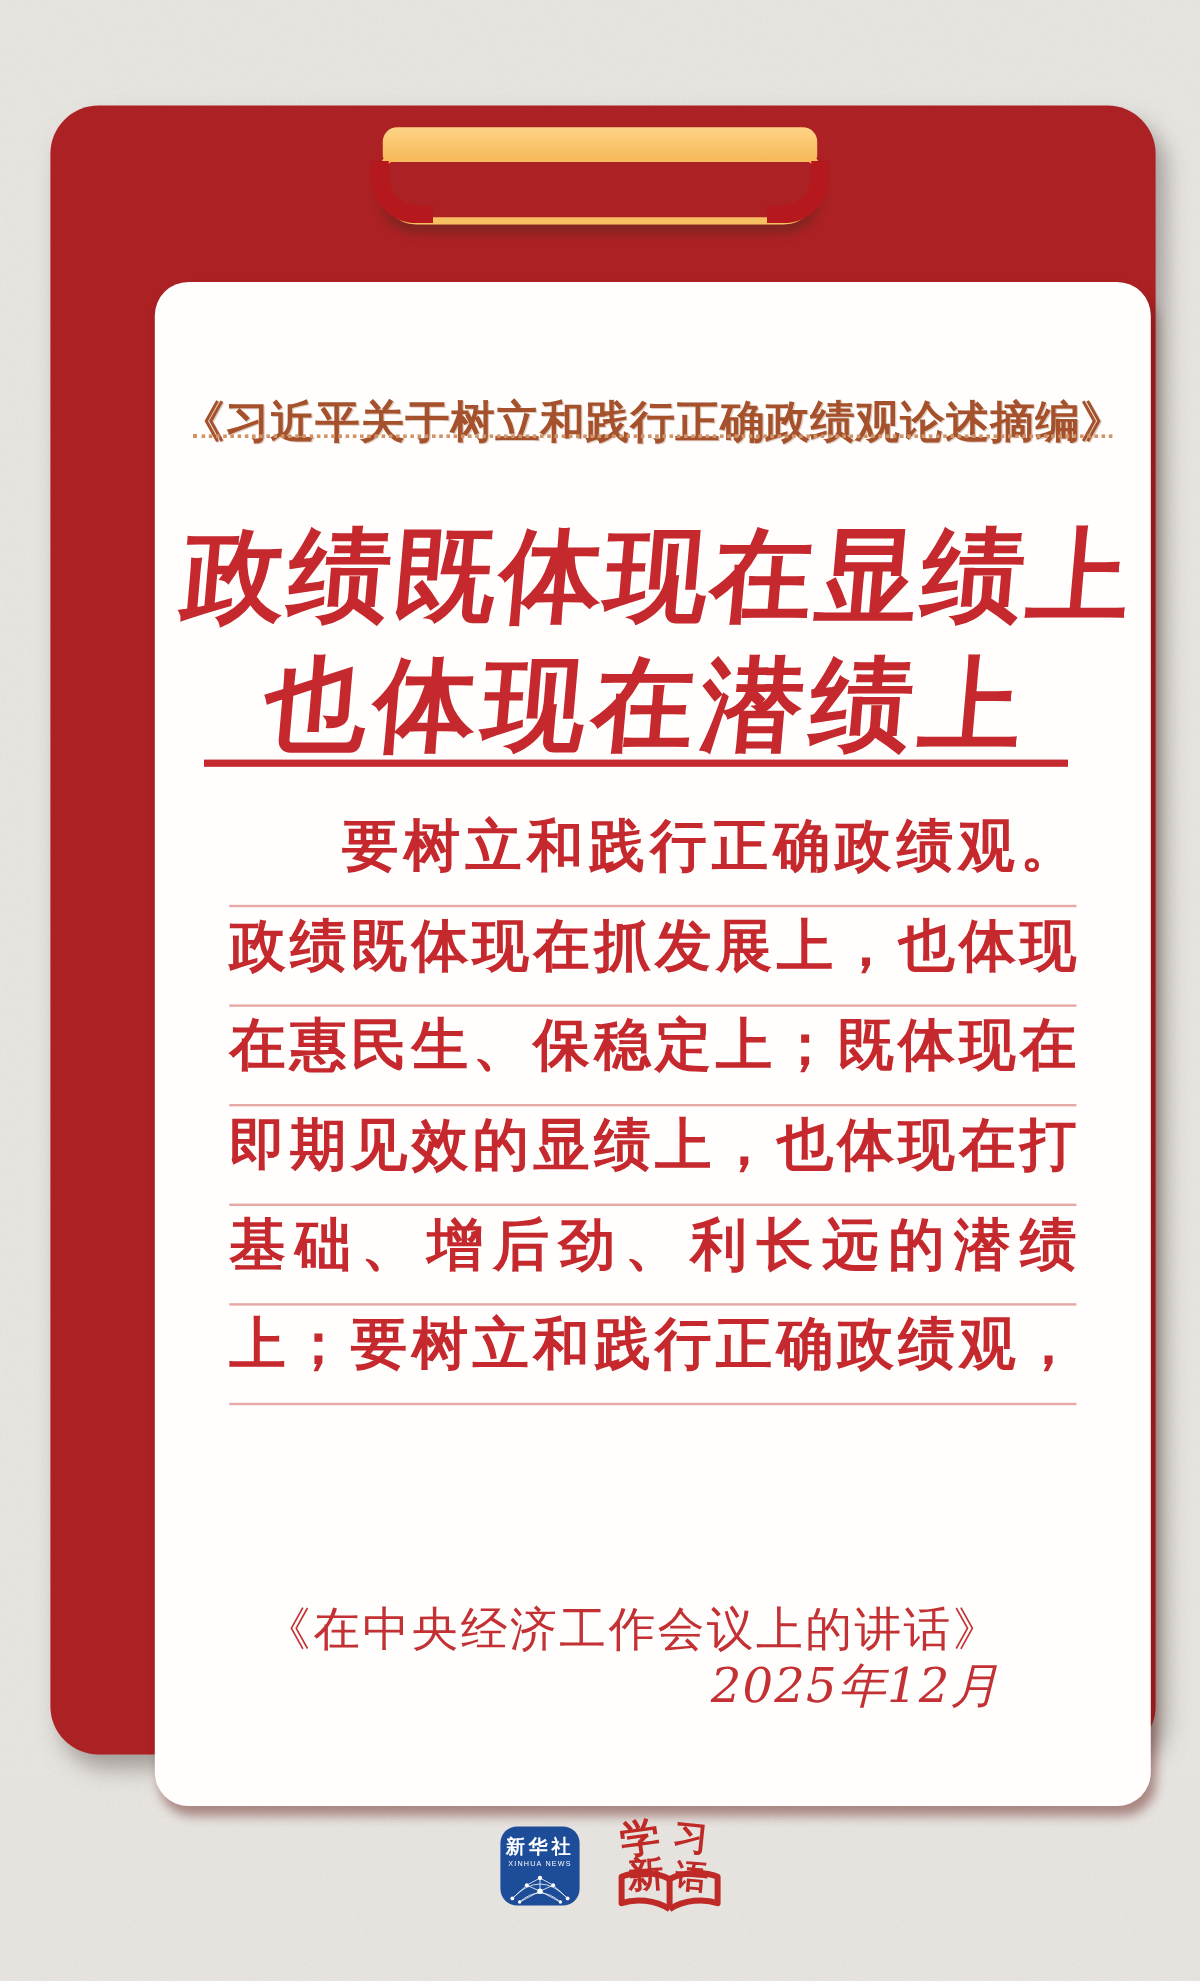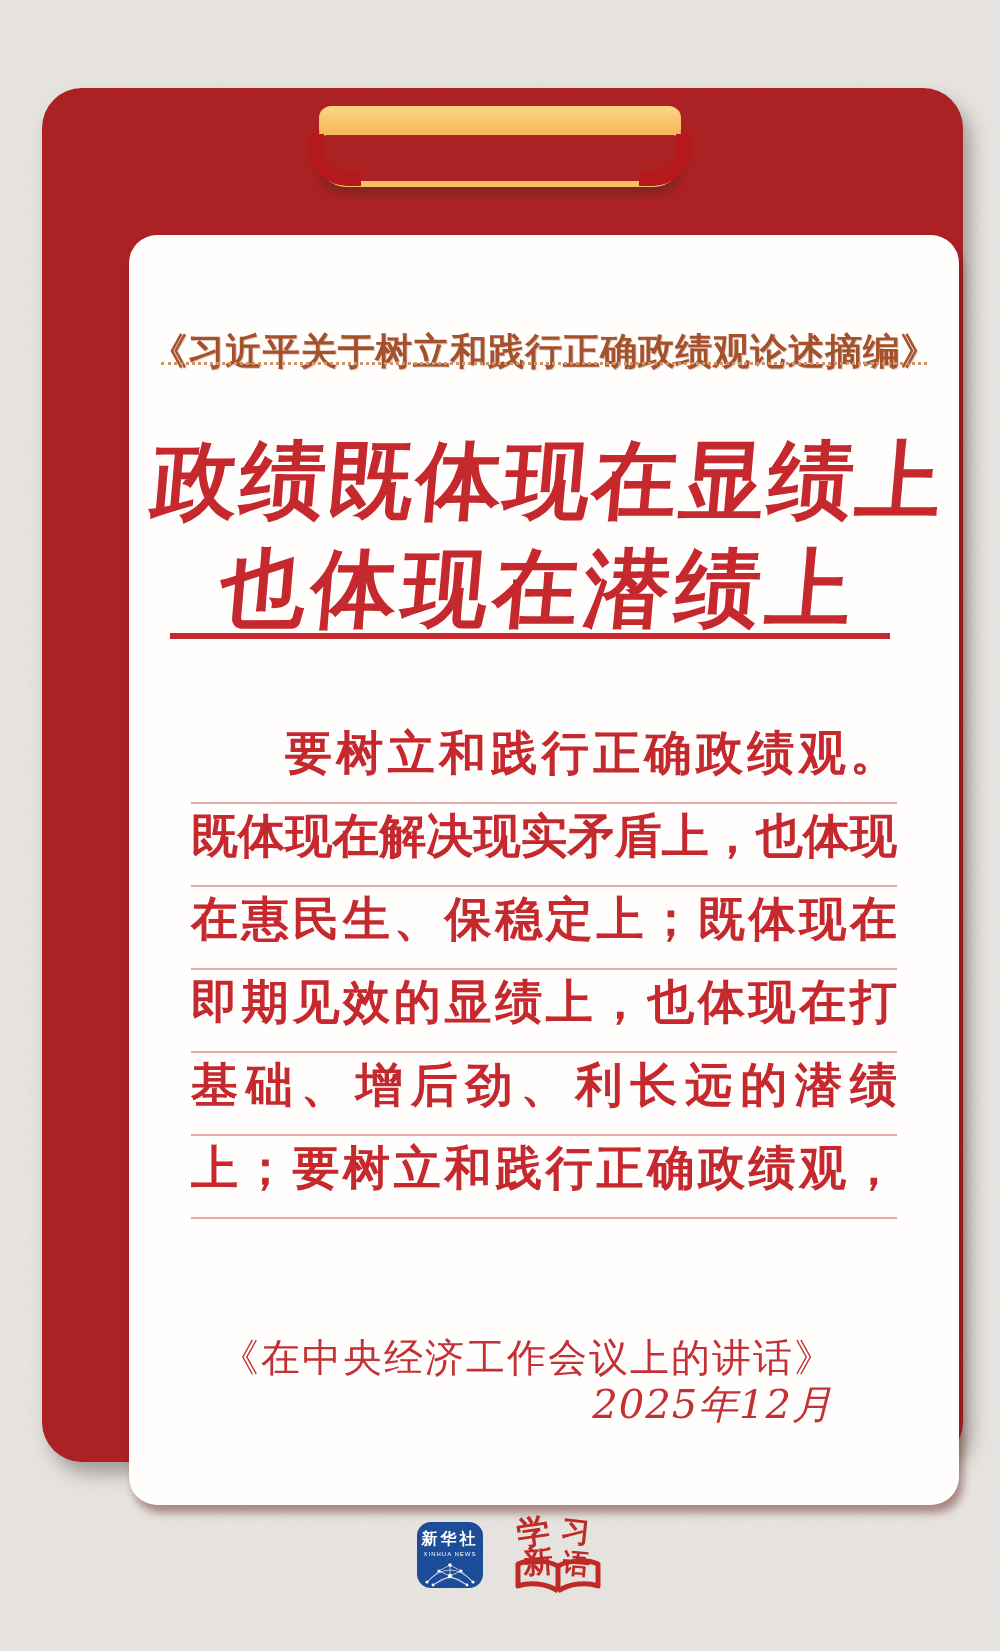--- a/index.html
+++ b/index.html
@@ -89,21 +89,21 @@
     font-family:"DejaVu Sans",sans-serif;font-weight:bold;
     transform:skewX(-5deg);
   }
   .title-l1{font-size:85px;line-height:108px;letter-spacing:3px;}
   .title-l2{font-size:85px;line-height:100px;letter-spacing:6px;margin-top:4px;}
   .title-rule{
     position:absolute;top:398px;left:41px;width:720px;height:6px;
     background:var(--text-red);
   }
   .body-block{
-    position:absolute;top:438px;left:62px;width:706px;margin-top:48px;
+    position:absolute;top:438px;left:62px;width:706px;
   }
   .bline{
     font-size:47px;line-height:63px;padding-bottom:18px;
     border-bottom:2px solid var(--underline-pink);
     color:var(--text-red);font-weight:bold;
     text-align:justify;text-align-last:justify;
     word-break:break-all;white-space:nowrap;overflow:visible;
   }
   .bline.indent{text-indent:2em;}
   .citation{
@@ -161,21 +161,21 @@
 
       <div class="title-block">
         <div class="title-l1">政绩既体现在显绩上</div>
         <div class="title-l2">也体现在潜绩上</div>
       </div>
 
       <div class="title-rule"></div>
 
       <div class="body-block">
         <div class="bline indent">要树立和践行正确政绩观。</div>
-        <div class="bline">既体现在解决现实矛盾上，也体现</div>
+        <div class="bline">政绩既体现在抓发展上，也体现</div>
         <div class="bline">在惠民生、保稳定上；既体现在</div>
         <div class="bline">即期见效的显绩上，也体现在打</div>
         <div class="bline">基础、增后劲、利长远的潜绩</div>
         <div class="bline">上；要树立和践行正确政绩观，</div>
       </div>
 
       <div class="citation">《在中央经济工作会议上的讲话》</div>
       <div class="cite-date">2025年12月</div>
 
     </div>

